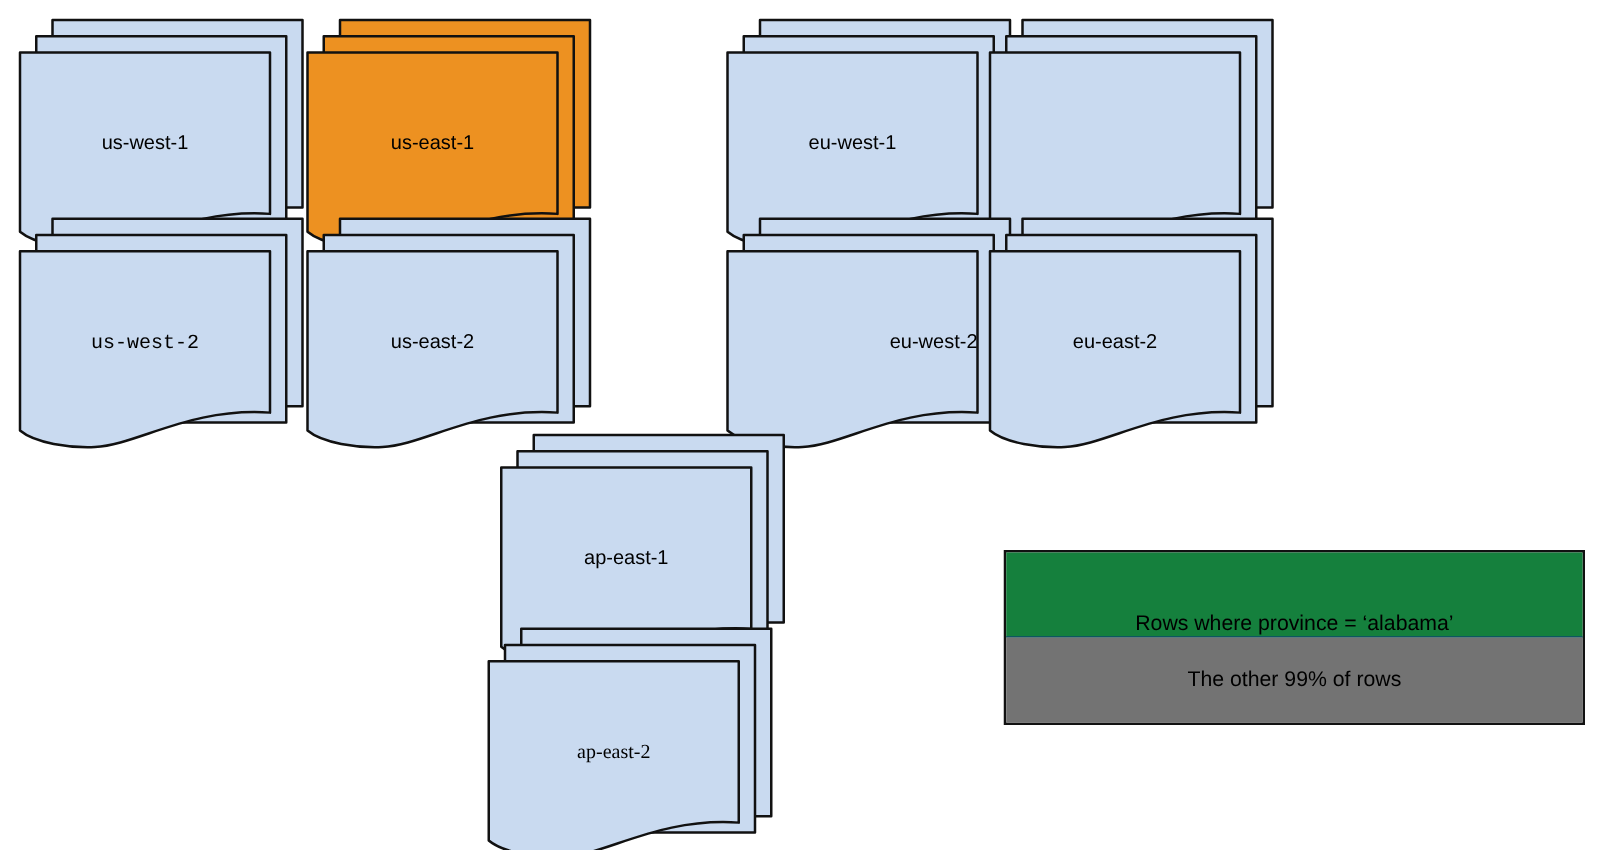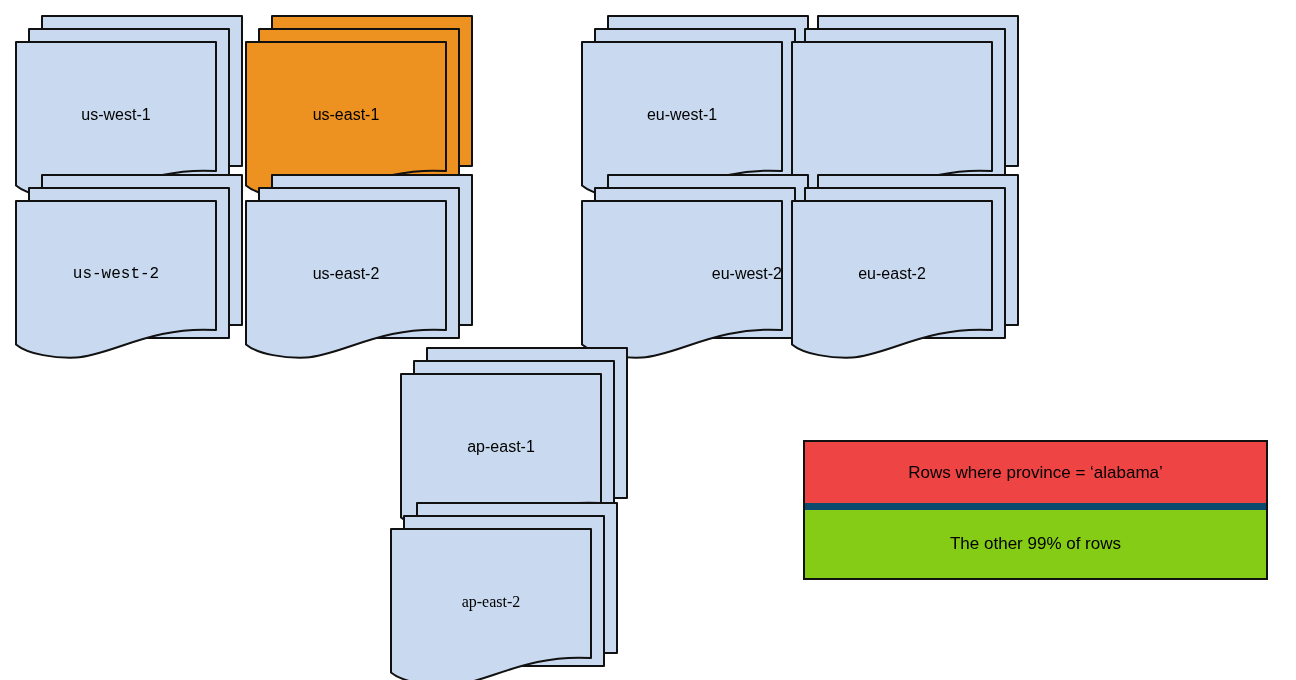--- a/index.html
+++ b/index.html
@@ -44,25 +44,26 @@
   .legend-row {
     box-sizing: border-box;
     display: flex;
     align-items: center;
     justify-content: center;
     font-size: 17px;
     color: #000000;
     height: 50%;
   }
   .legend-row.blue {
-    background: #ef4444;
-    border-bottom: 7px solid #0c4a6e;
+    background: #15803d;
+    border-bottom: 1px solid #0c4a6e;
+    align-items: flex-end;
   }
   .legend-row.orange {
-    background: #84cc16;
+    background: #737373;
   }
 </style>
 </head>
 <body>
 
 <div id="canvas">
   <div id="stack-layer">
       <div class="doc-stack" style="left: 16px; top: 16px; width: 226px; height: 166px;">
         <svg width="226" height="186" viewBox="0 0 226 186">
           <g transform="translate(26,0)">

